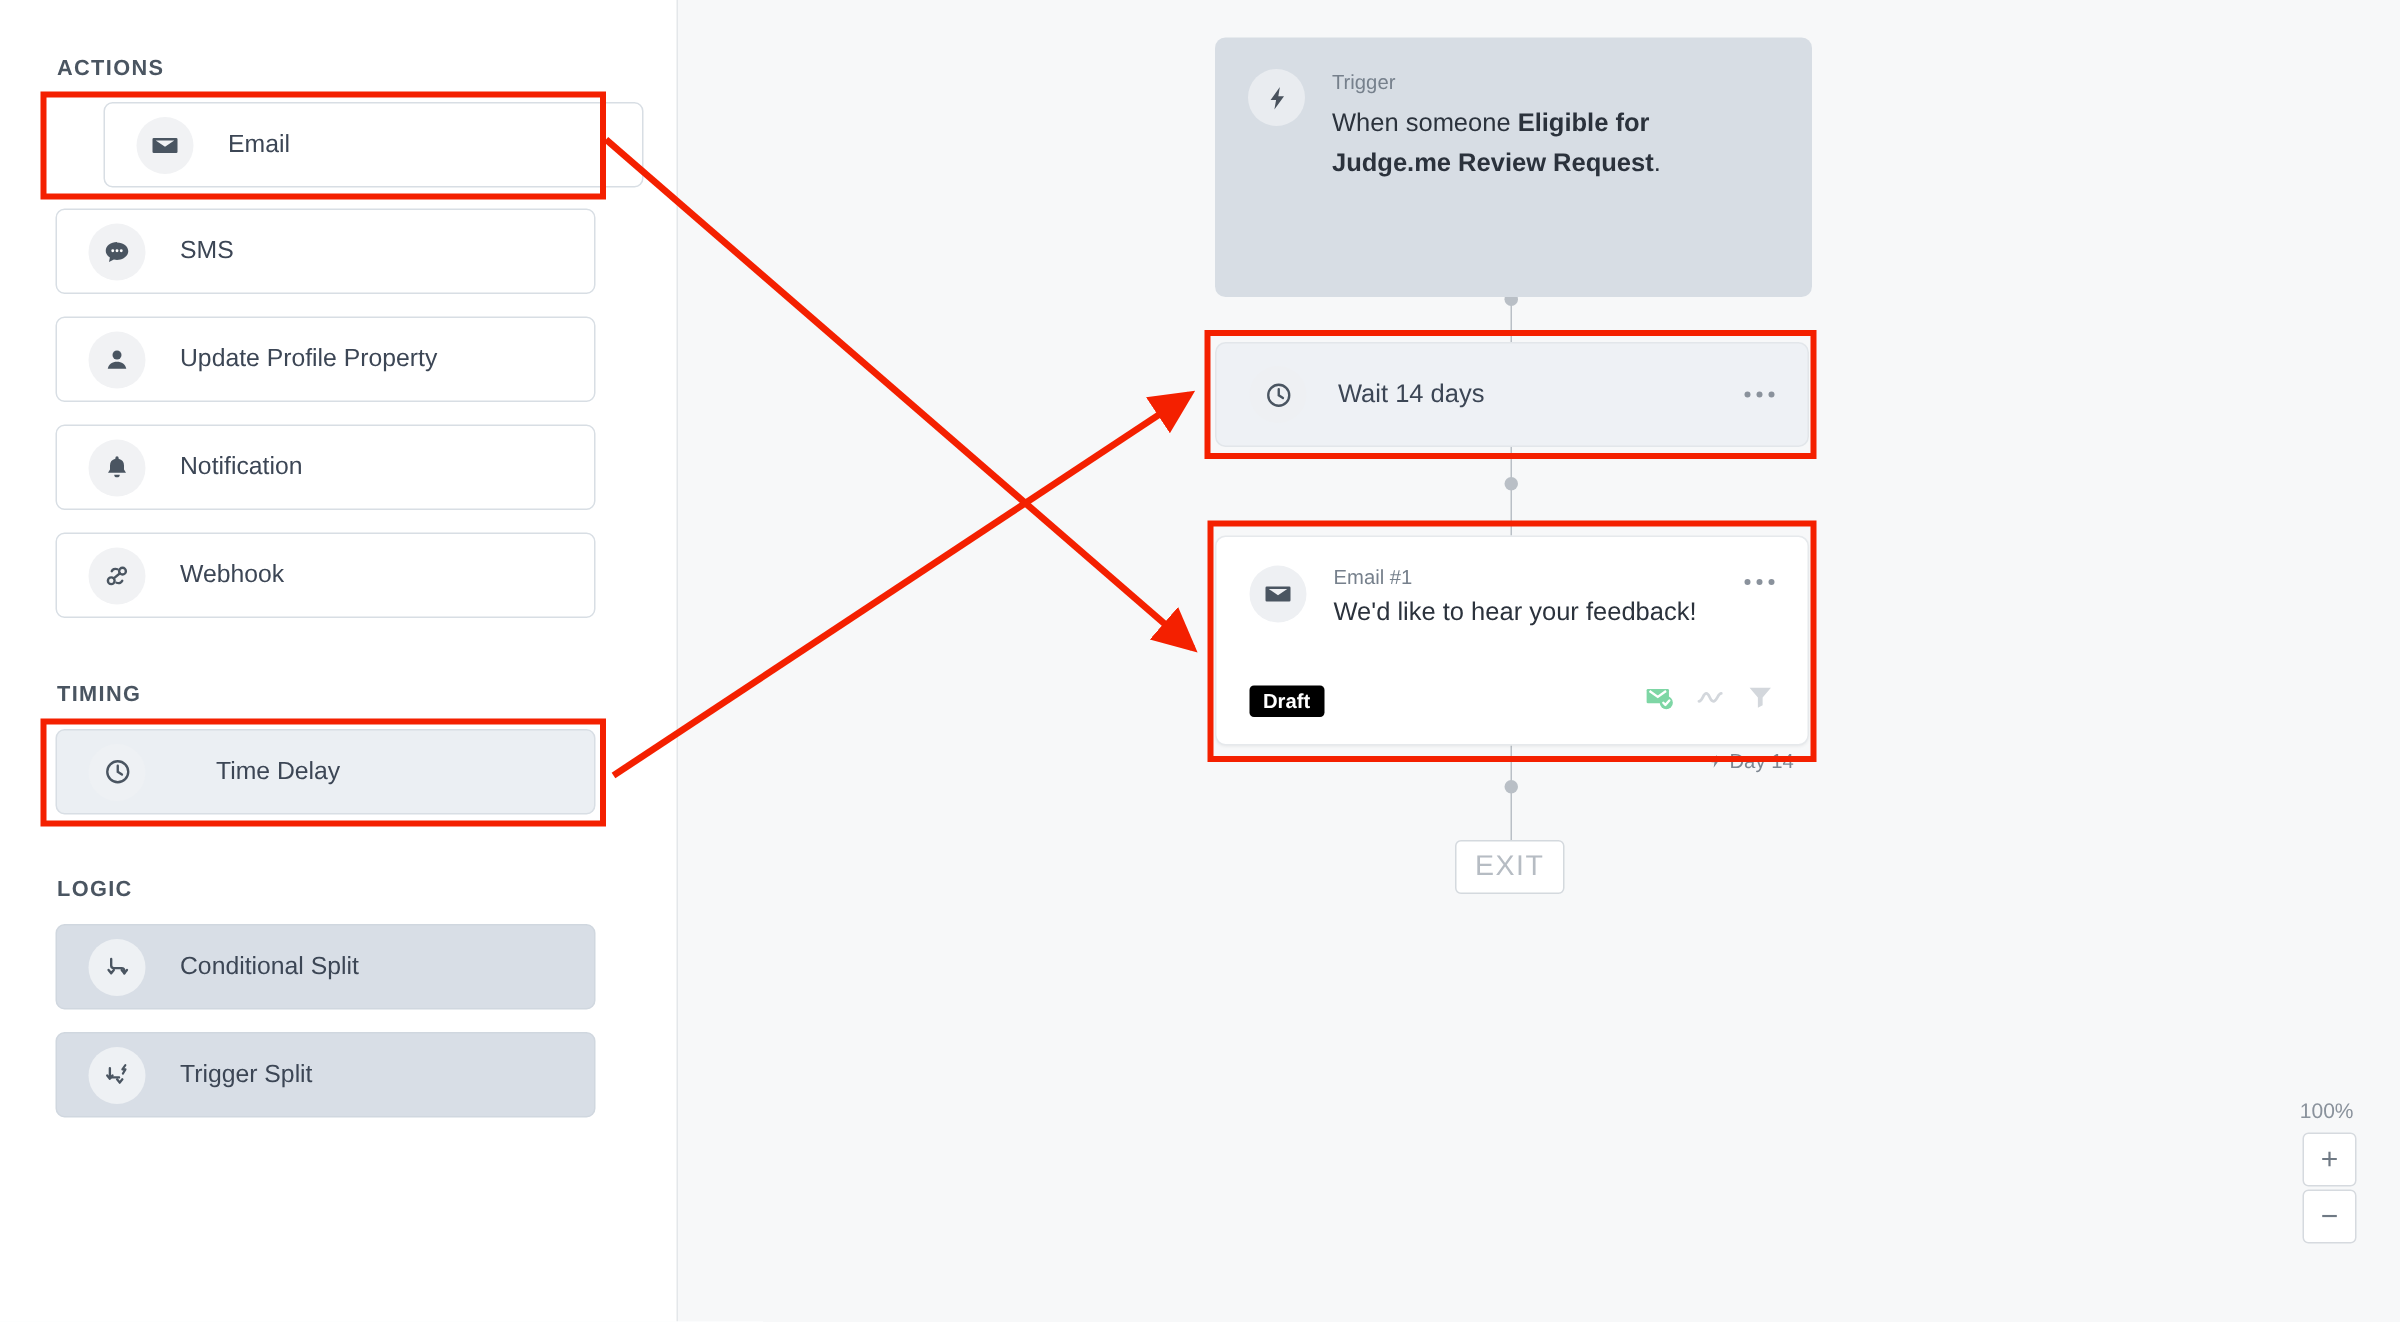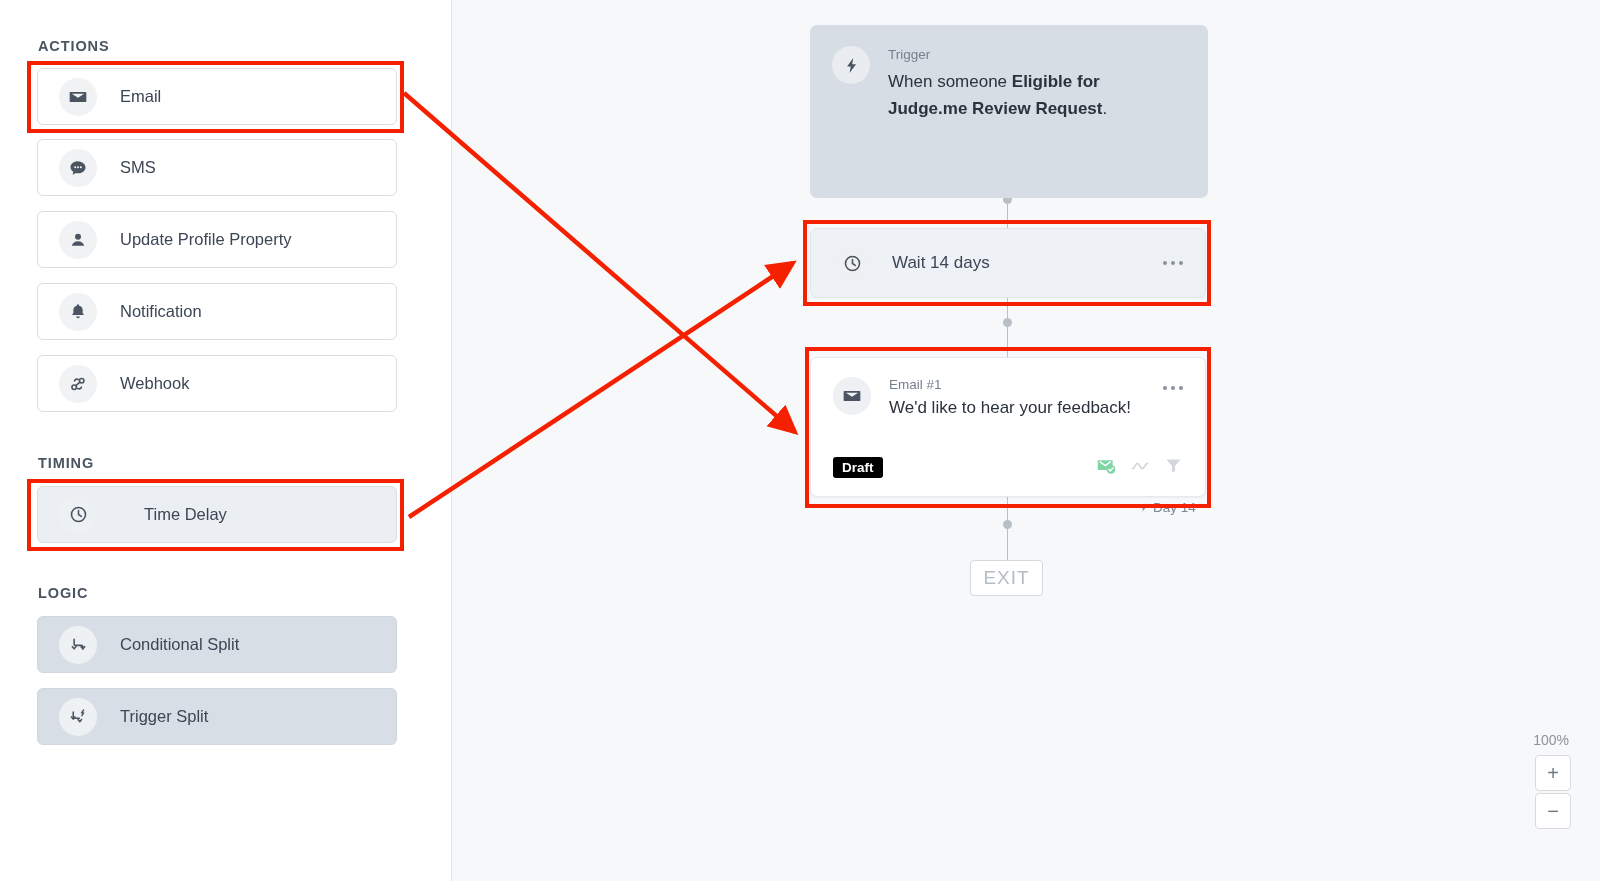--- a/index.html
+++ b/index.html
@@ -174,21 +174,21 @@
 </style>
 </head>
 <body>
 
 <div id="root">
 
   <div id="sidebar">
 
     <div class="section-title" style="left:38px; top:38px;">ACTIONS</div>
 
-    <div class="side-card" style="top:68px;">
+    <div class="side-card" style="top:68px;margin-left:32px;">
       <span class="sc-icon">
         <svg width="20" height="20" viewBox="0 0 24 24" fill="#4a5561">
           <path d="M3 6h18a1 1 0 0 1 1 1v10a1 1 0 0 1-1 1H3a1 1 0 0 1-1-1V7a1 1 0 0 1 1-1zm1.6 2L12 13l7.4-5z"></path>
         </svg>
       </span>
       <span class="sc-label">Email</span>
     </div>
 
     <div class="side-card" style="top:139px;">
       <span class="sc-icon">

